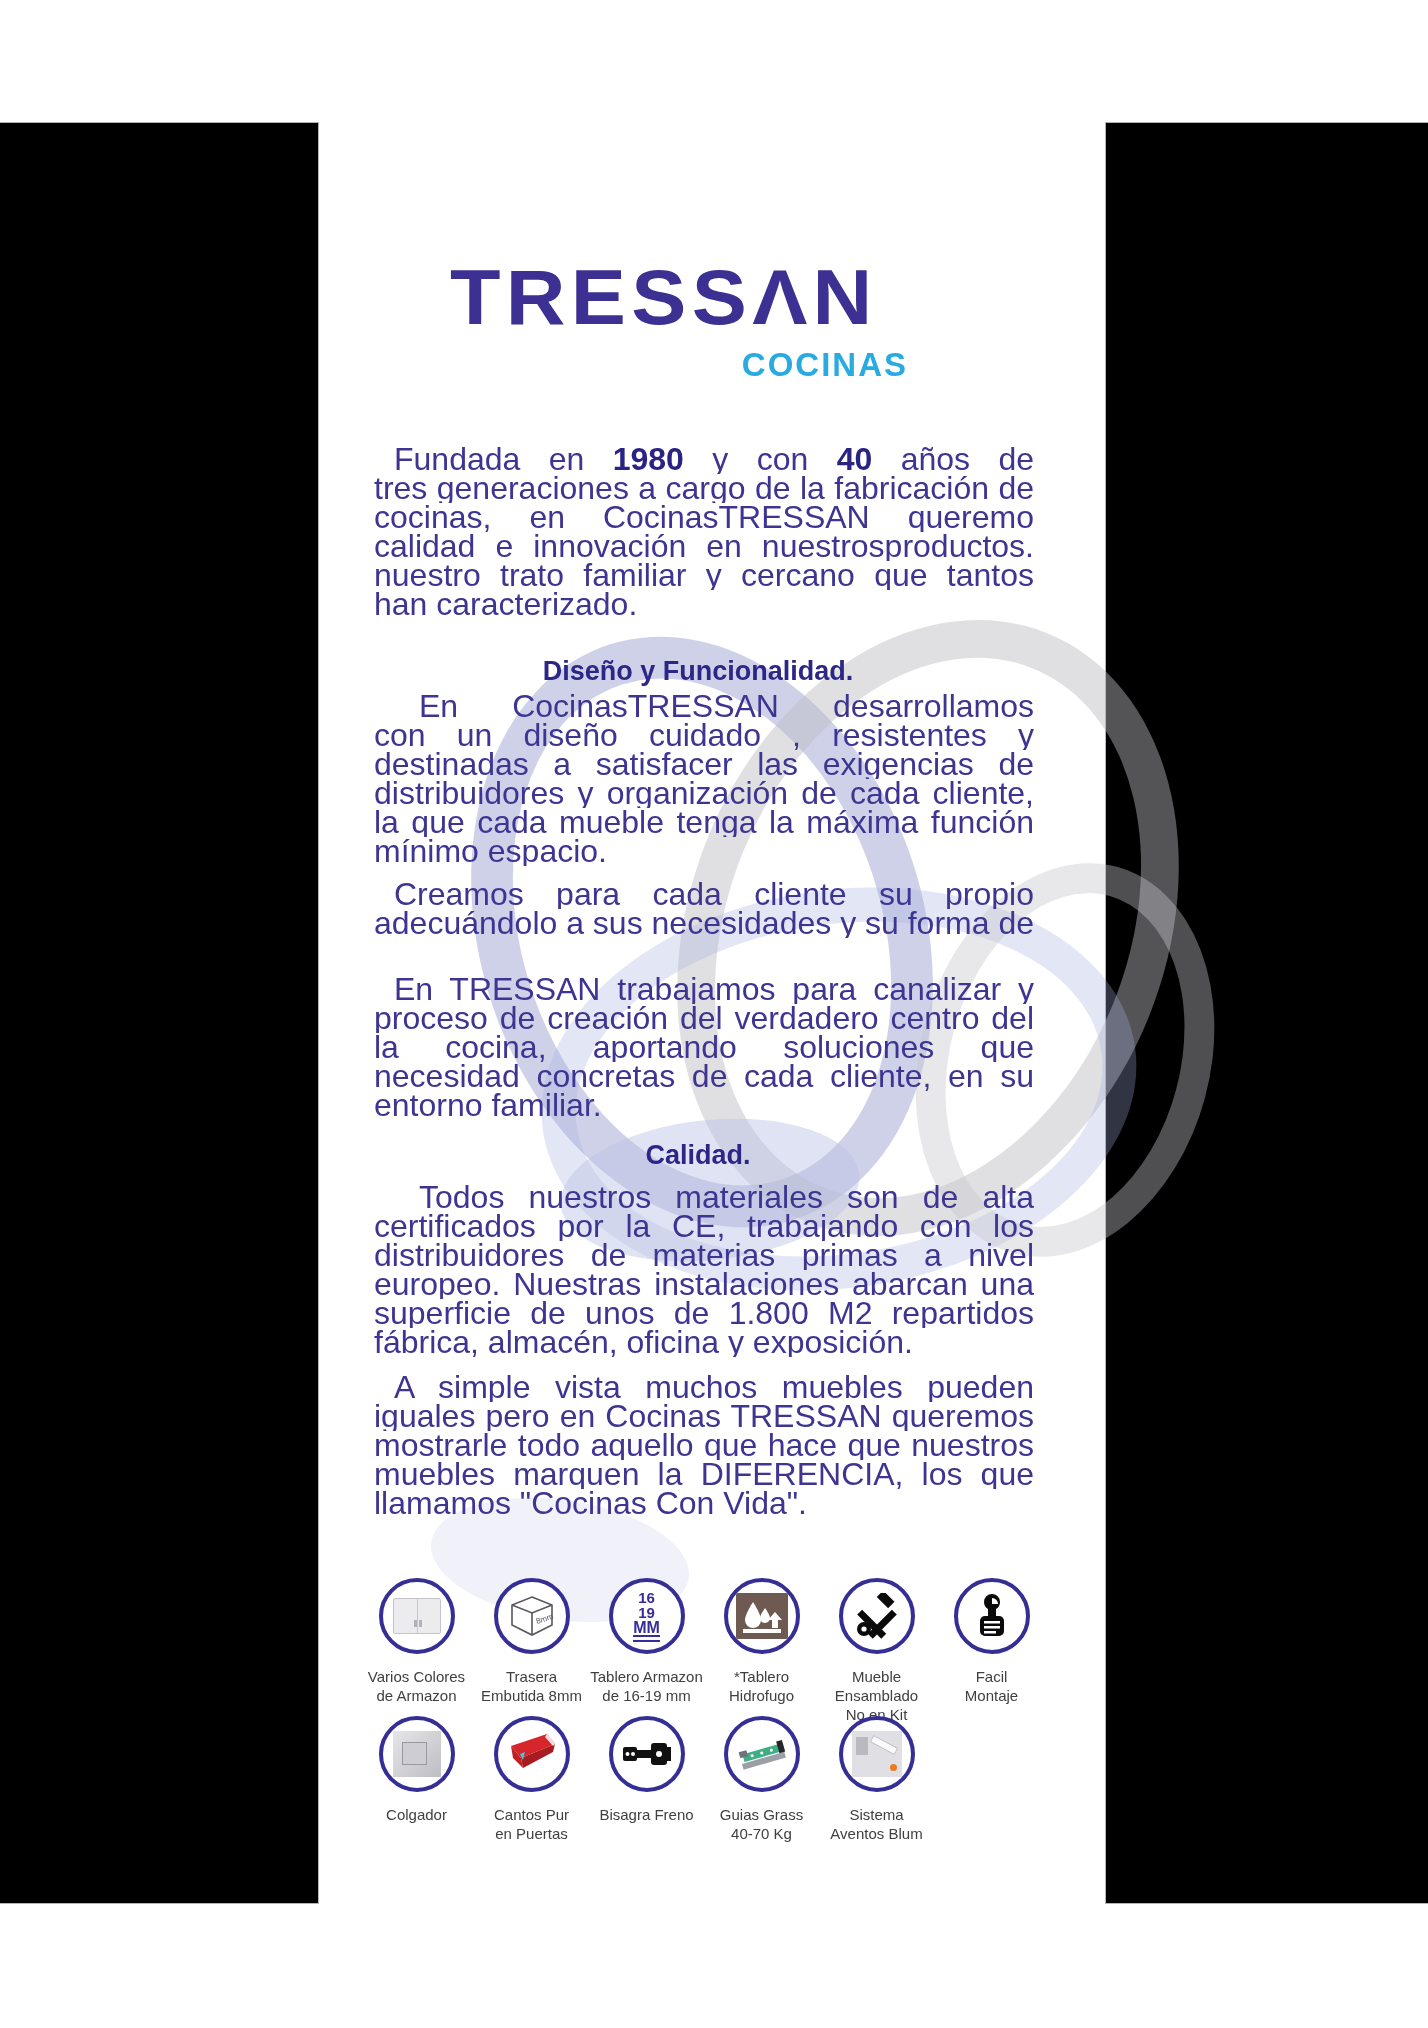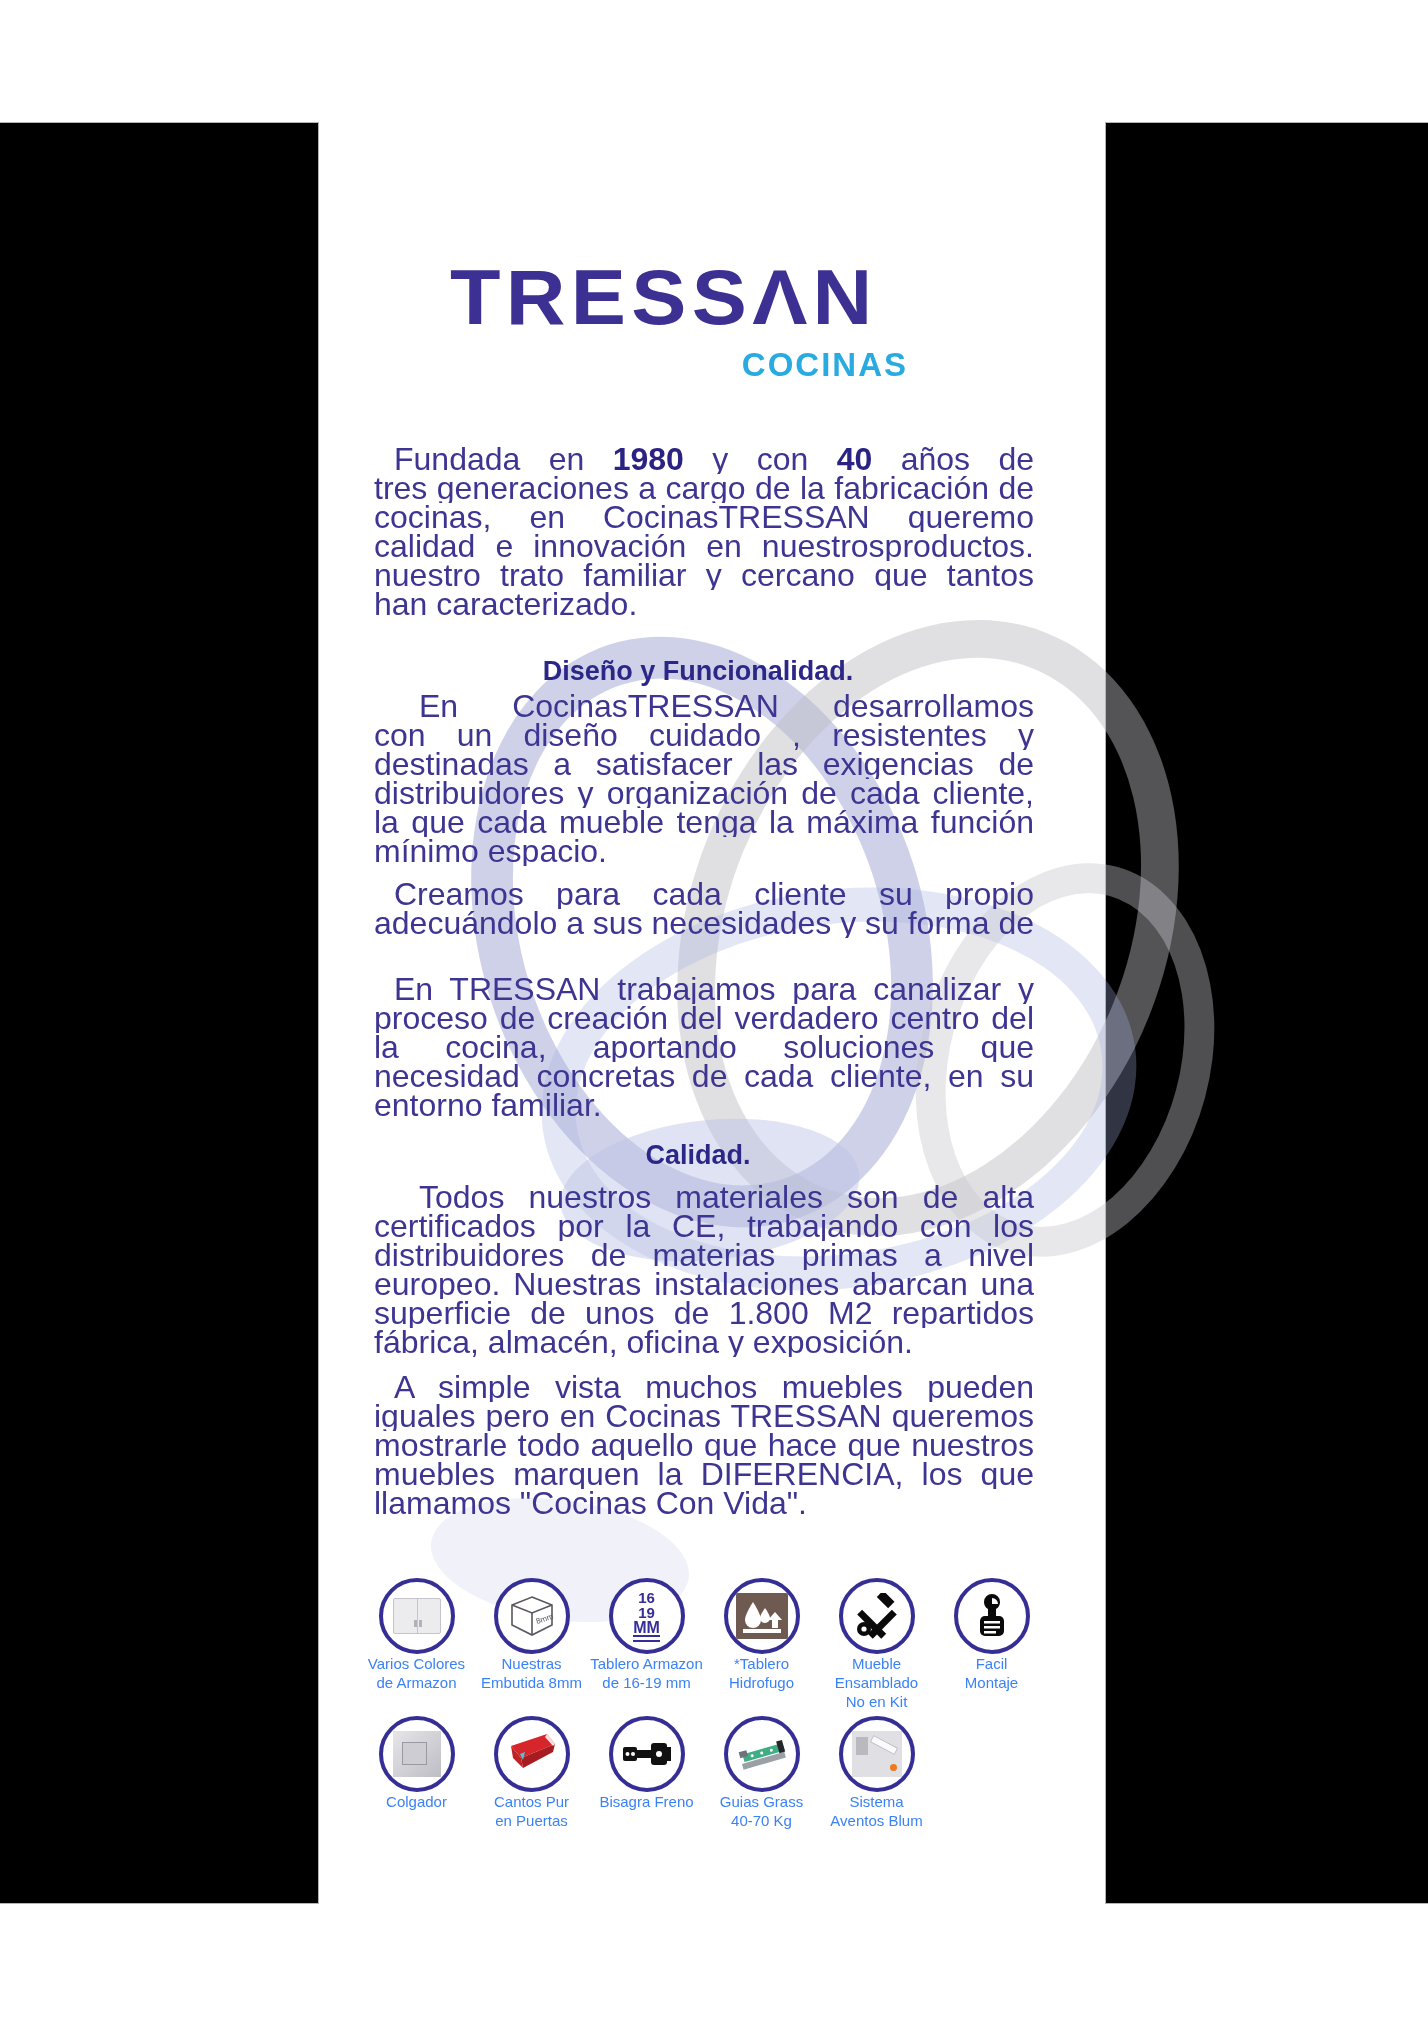--- a/index.html
+++ b/index.html
@@ -41,21 +41,21 @@
   .ind-sm{padding-left:20px;}
   .ind-md{padding-left:45px;}
   .heading{position:absolute;left:368px;width:660px;text-align:center;
     font-size:27px;font-weight:bold;color:#2c2687;}
 
   
   .feat-row{position:absolute;left:359px;width:690px;display:flex;}
   .feat{width:115px;display:flex;flex-direction:column;align-items:center;}
   .fcircle{width:76px;height:76px;border:4px solid #352e95;border-radius:50%;
     background:#fff;display:flex;align-items:center;justify-content:center;box-sizing:border-box;}
-  .flabel{font-size:15px;line-height:19px;color:#3b82f6;text-align:center;}
+  .flabel{margin-top:13px;font-size:15px;line-height:19px;color:#404040;text-align:center;}
 
   
   .cab{width:46px;height:34px;background:#ecebee;border:1px solid #c6c3ca;position:relative;border-radius:2px;}
   .cab:before{content:"";position:absolute;left:50%;top:0;width:1px;height:100%;background:#c6c3ca;}
   .cab:after{content:"";position:absolute;left:45%;bottom:6px;width:3px;height:7px;background:#b3b0b9;box-shadow:5px 0 0 #b3b0b9;}
   .hydro{width:52px;height:46px;background:#6e5a50;border-radius:2px;display:flex;align-items:center;justify-content:center;}
   .b1619{display:flex;flex-direction:column;align-items:center;color:#352e95;font-weight:bold;
     font-size:15px;line-height:15px;border-bottom:2px solid #352e95;padding-bottom:3px;}
   .b1619 .mm{font-size:16px;border-bottom:2px solid #352e95;}
   .colg{width:48px;height:46px;background:linear-gradient(135deg,#e6e6e9 0%,#bdbdc4 100%);position:relative;}
@@ -146,21 +146,21 @@
   <div class="feat">
     <div class="fcircle">
       <svg width="50" height="46" viewBox="0 0 50 46">
         <polygon points="25,4 45,12 45,32 25,42 5,32 5,12" fill="none" stroke="#5a5560" stroke-width="1.6"></polygon>
         <polyline points="5,12 25,20 45,12" fill="none" stroke="#5a5560" stroke-width="1.6"></polyline>
         <line x1="25" y1="20" x2="25" y2="42" stroke="#5a5560" stroke-width="1.6"></line>
         <text x="30" y="31" font-size="8" fill="#5a5560" transform="rotate(-18 30 31)">8mm</text>
       </svg>
     </div>
     <div class="flabel">
-      <div>Nuestras</div>
+      <div>Trasera</div>
       <div>Embutida 8mm</div>
     </div>
   </div>
 
   <div class="feat">
     <div class="fcircle">
       <div class="b1619">
         <span>16</span>
         <span>19</span>
         <span class="mm">MM</span>

